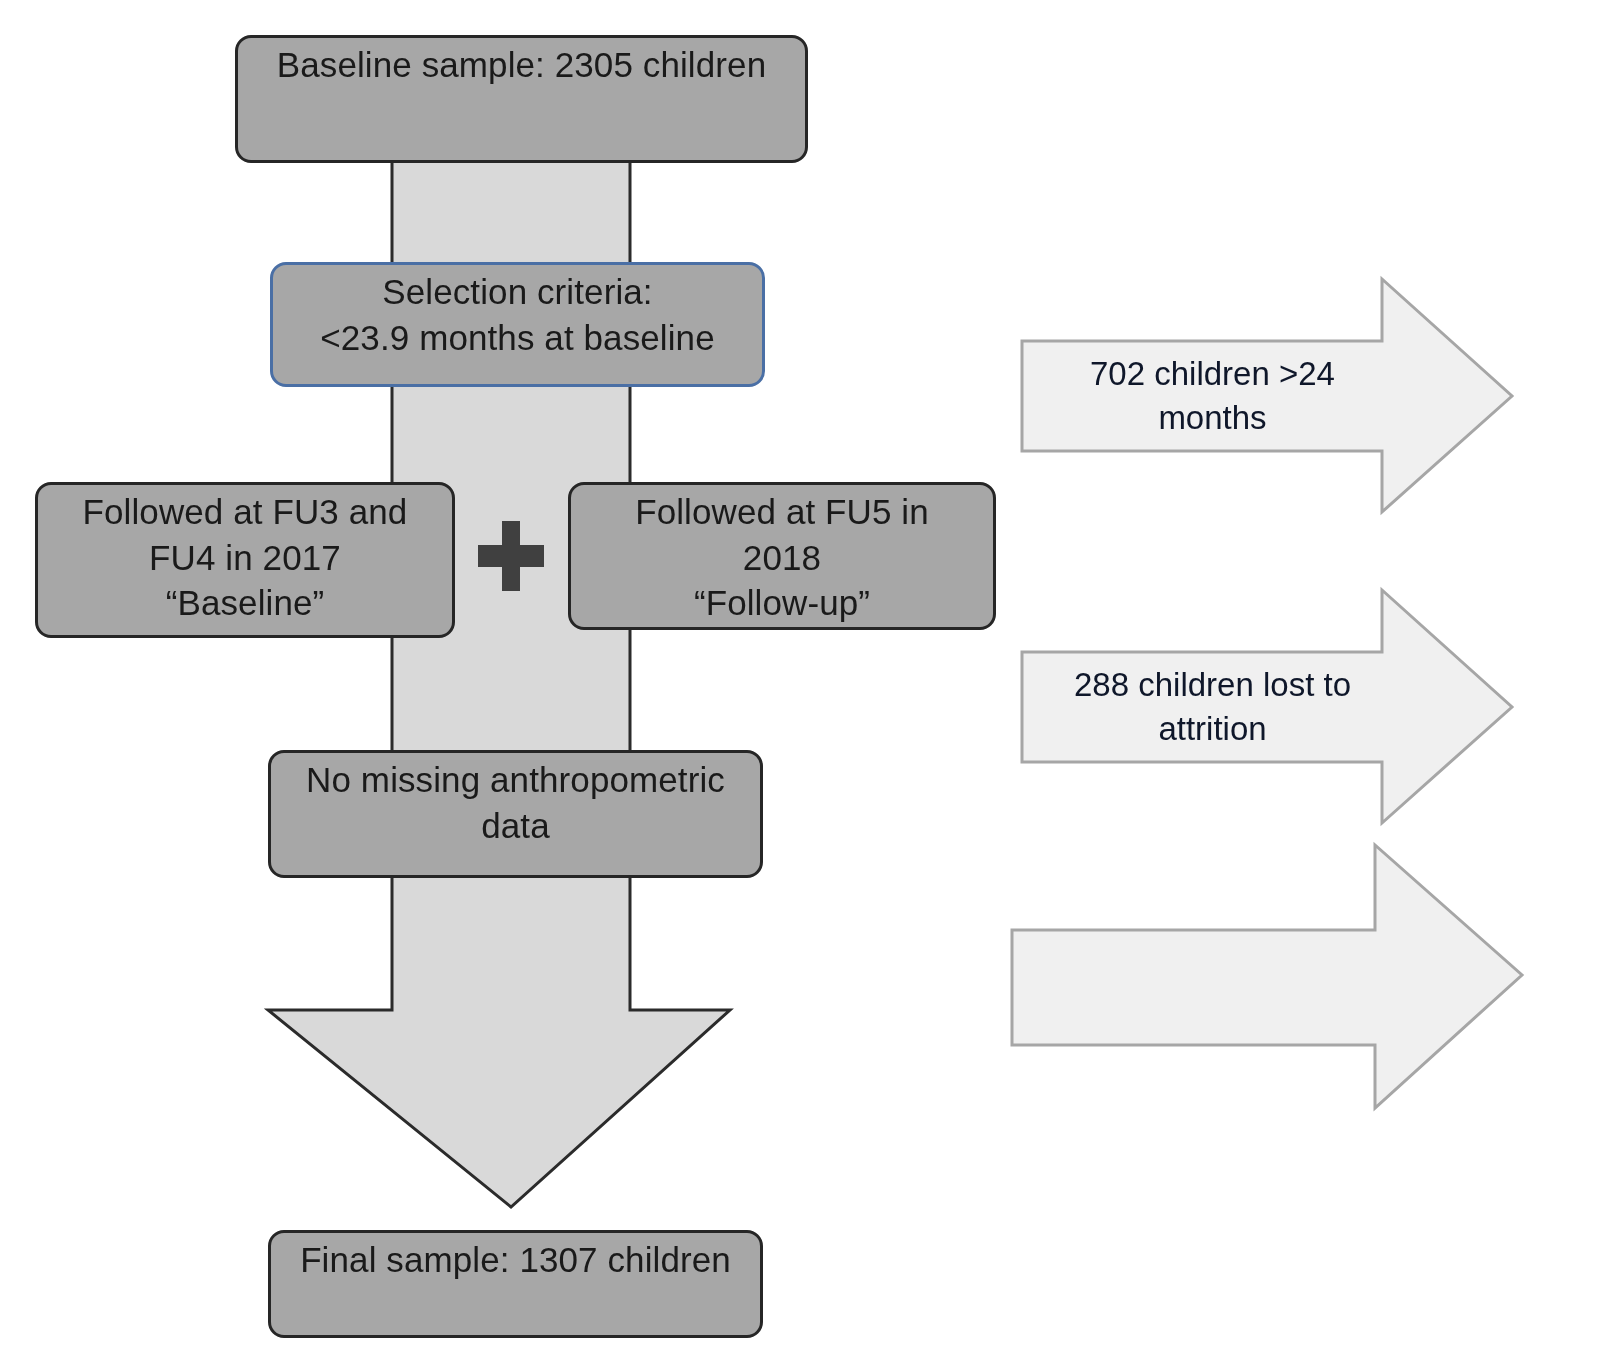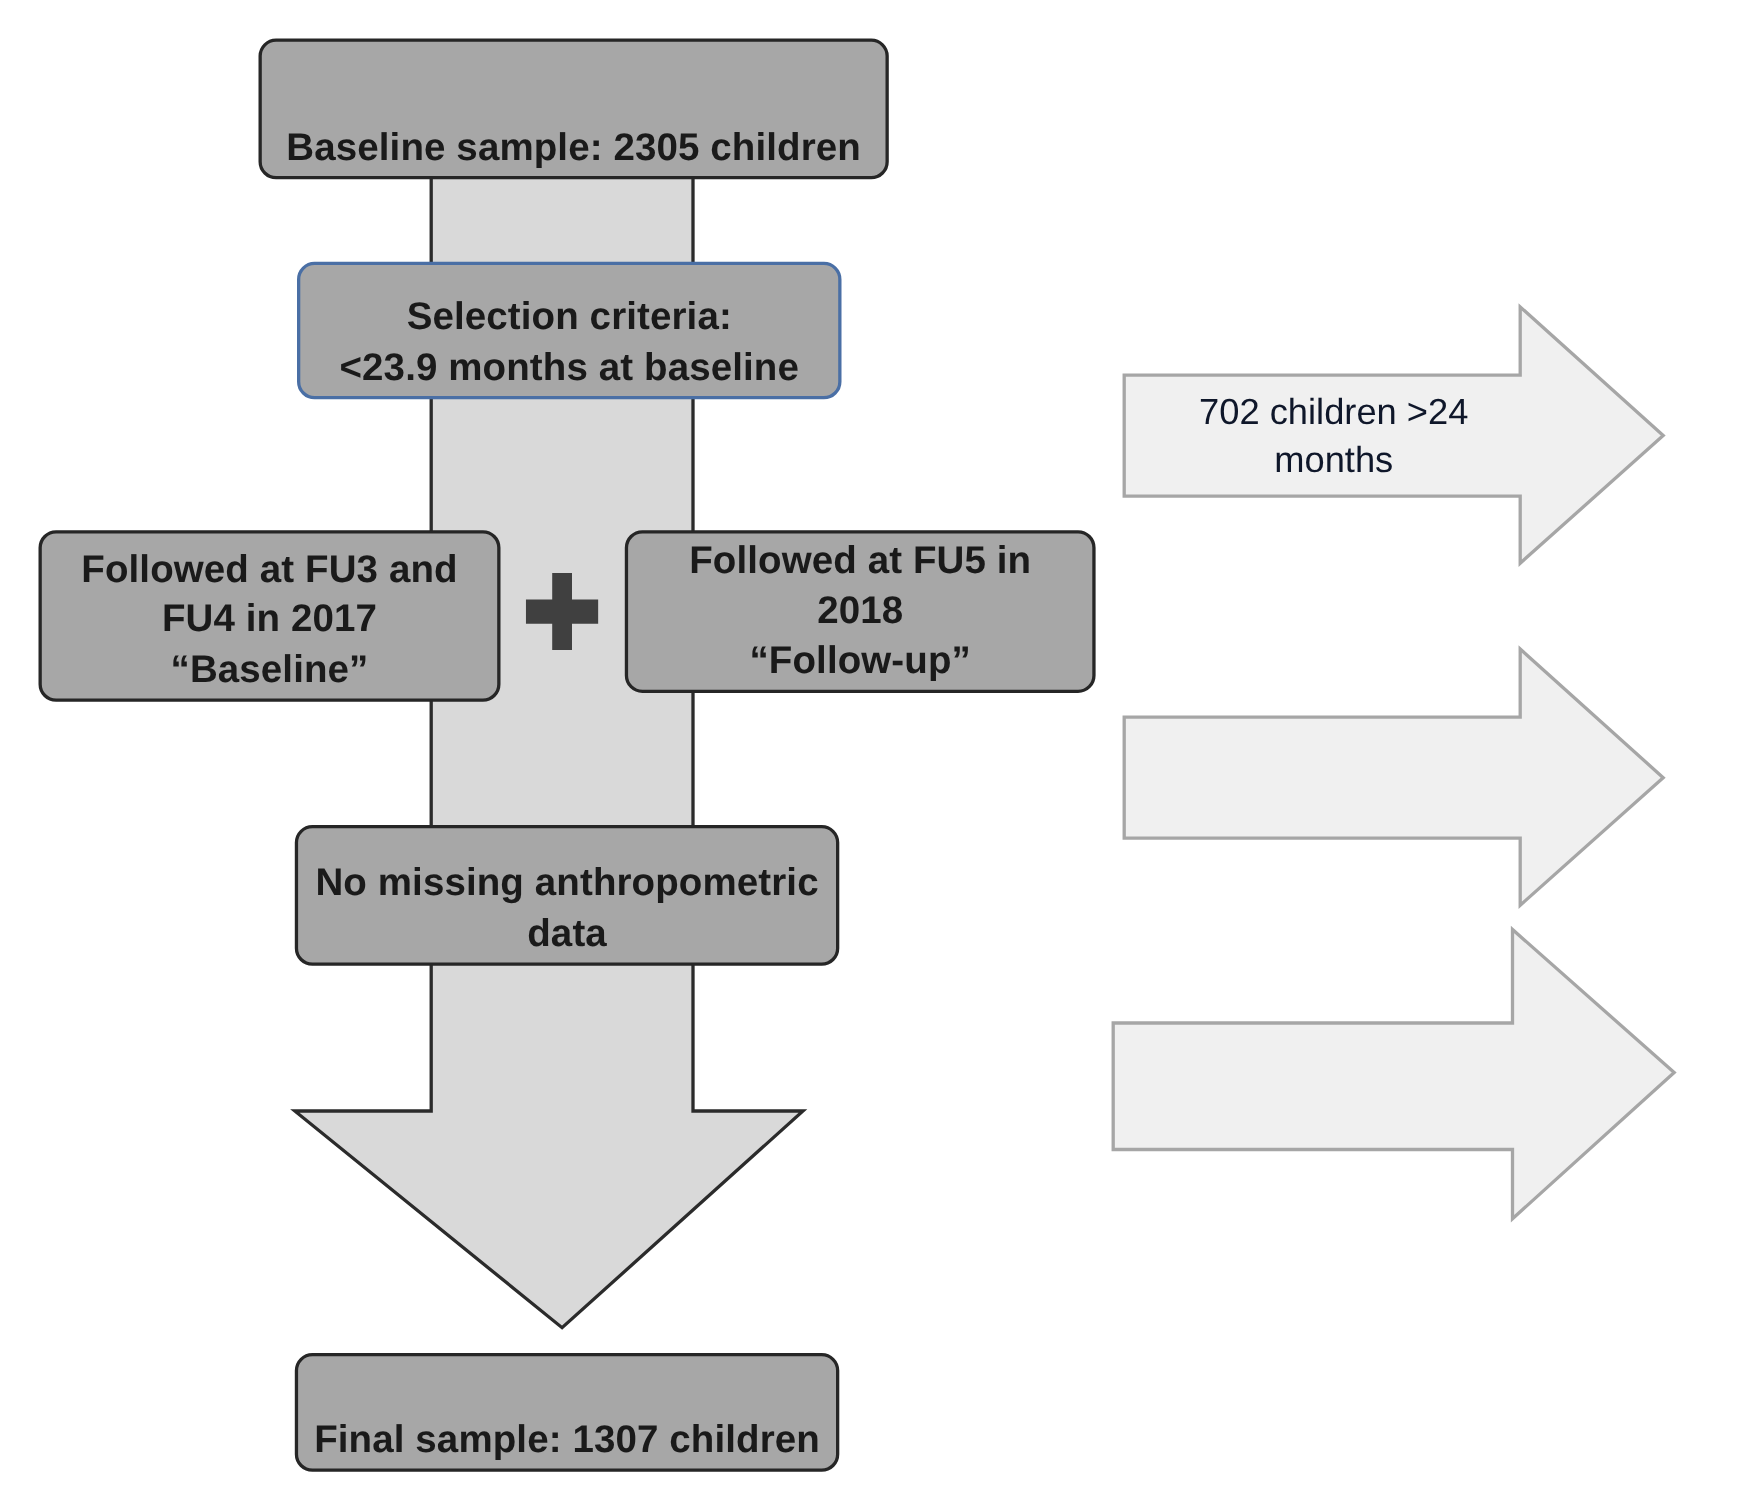--- a/index.html
+++ b/index.html
@@ -25,33 +25,33 @@
     width: 1600px;
     height: 1369px;
   }
   .node {
     position: absolute;
     box-sizing: border-box;
     background: #a7a7a7;
     border: 3px solid #262626;
     border-radius: 16px;
     display: flex;
-    align-items: flex-end;
+    align-items: flex-start;
     justify-content: center;
     text-align: center;
     color: #1a1a1a;
     font-size: 35px;
     line-height: 1.30;
     letter-spacing: 0.1px;
     padding: 4px 14px;
-    font-weight: bold;
   }
   .node.accent {
     border-color: #4a6fa5;
     border-width: 3px;
+    margin-top: 24px;
   }
   .node .txt {
     width: 100%;
     white-space: pre-line;
   }
   .plus {
     position: absolute;
     color: #404040;
     font-size: 0;
   }
@@ -115,15 +115,17 @@
 data</span>
   </div>
 
   <div class="node" style="left:268px; top:1230px; width:495px; height:108px;">
     <span class="txt">Final sample: 1307 children</span>
   </div>
 
   <div class="arrow-label" style="left:1040px; top:345px; width:345px; height:102px;">702 children &gt;24
 months</div>
 
+  <div class="arrow-label" style="left:1040px; top:656px; width:345px; height:102px;">288 children lost to
+attrition</div>
 
 
 </div>
 
 </body></html>

